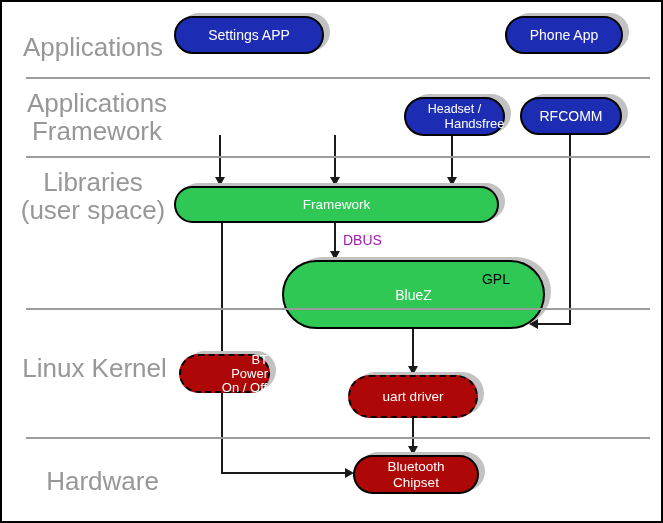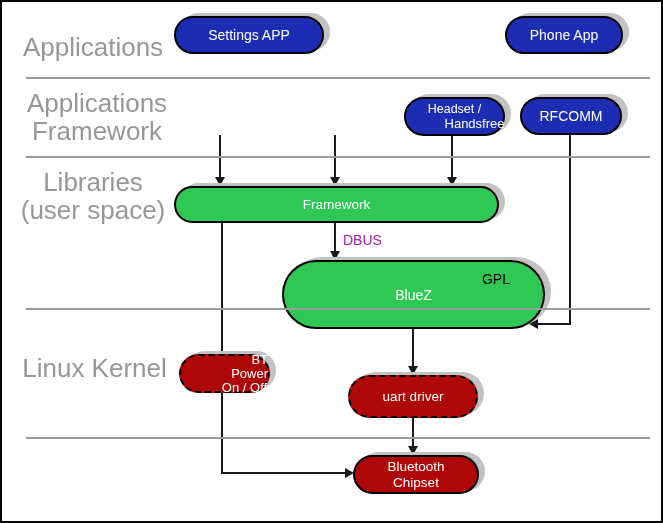--- a/index.html
+++ b/index.html
@@ -62,20 +62,23 @@
     <div>Applications</div>
     <div>Framework</div>
   </div>
   <div class="row-label" style="left:5px;top:166px;width:172px">
     <div>Libraries</div>
     <div>(user space)</div>
   </div>
   <div class="row-label" style="left:10px;top:352px;width:165px">
     <div>Linux Kernel</div>
   </div>
+  <div class="row-label" style="left:18px;top:465px;width:165px">
+    <div>Hardware</div>
+  </div>
 
   <div class="vline" style="left:217px;top:133px;height:45px"></div>
   <div class="arr down" style="left:213px;top:175px"></div>
 
   <div class="vline" style="left:332px;top:133px;height:45px"></div>
   <div class="arr down" style="left:328px;top:175px"></div>
 
   <div class="vline" style="left:449px;top:133px;height:45px"></div>
   <div class="arr down" style="left:445px;top:175px"></div>
 

